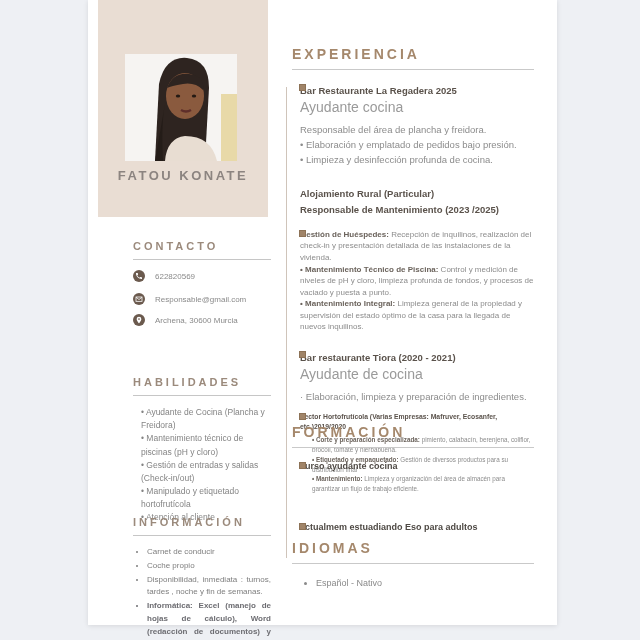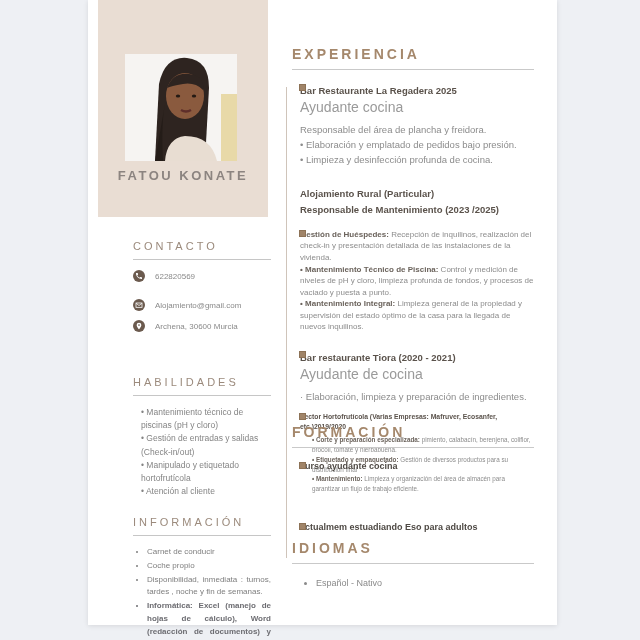--- a/index.html
+++ b/index.html
@@ -22,26 +22,26 @@
     position:absolute;left:27px;top:54px;width:112px;height:107px;
     background:#f6f4f2;overflow:hidden;
   }
   .photo svg{display:block;width:100%;height:100%;}
   .name{
     position:absolute;left:0;top:168px;width:170px;text-align:center;
     font-size:13px;font-weight:bold;letter-spacing:2.5px;color:#8c8480;
   }
   .side-section{position:absolute;left:45px;width:138px;}
   .side-heading{
-    font-size:11px;font-weight:normal;letter-spacing:3px;color:#9b8a7c;
+    font-size:11px;font-weight:bold;letter-spacing:3px;color:#9b8a7c;
     border-bottom:1px solid #c6c6c6;padding-bottom:7px;margin-bottom:10px;
   }
   #contact-sec{top:240px;}
   .contact-row{display:flex;align-items:center;margin-bottom:9px;}
-  .contact-row.first{margin-bottom:17px;}
+  .contact-row.first{margin-bottom:11px;}
   .cicon{
     width:12px;height:12px;border-radius:50%;background:#6b5a4e;flex:0 0 12px;
     display:flex;align-items:center;justify-content:center;margin-right:10px;
   }
   .cicon svg{width:8px;height:8px;display:block;}
   .ctext{font-size:8px;color:#8a8a8a;}
   #skills-sec{top:376px;}
   .skill-item{
     font-size:8.5px;color:#848484;line-height:1.55;margin-left:8px;
   }
@@ -124,36 +124,37 @@
           </span>
           <span class="ctext">622820569</span>
         </div>
         <div class="contact-row">
           <span class="cicon">
             <svg viewBox="0 0 24 24">
               <rect x="3" y="6" width="18" height="13" fill="none" stroke="#fff" stroke-width="2.4"></rect>
               <path d="M3.5 7l8.5 6.5L20.5 7" fill="none" stroke="#fff" stroke-width="2.4"></path>
             </svg>
           </span>
-          <span class="ctext">Alojamiento@gmail.com</span>
+          <span class="ctext">Responsable@gmail.com</span>
         </div>
         <div class="contact-row">
           <span class="cicon">
             <svg viewBox="0 0 24 24">
               <path d="M12 2a7 7 0 0 0-7 7c0 5.2 7 13 7 13s7-7.8 7-13a7 7 0 0 0-7-7zm0 9.6A2.6 2.6 0 1 1 12 6.4a2.6 2.6 0 0 1 0 5.2z" fill="#fff"></path>
             </svg>
           </span>
           <span class="ctext">Archena, 30600 Murcia</span>
         </div>
       </div>
   </div>
 
   <div class="side-section" id="skills-sec">
     <div class="side-heading">HABILIDADES</div>
     <div id="skills-list">
+        <div class="skill-item">Ayudante de Cocina (Plancha y Freidora)</div>
         <div class="skill-item">Mantenimiento técnico de piscinas (pH y cloro)</div>
         <div class="skill-item">Gestión de entradas y salidas (Check-in/out)</div>
         <div class="skill-item">Manipulado y etiquetado hortofrutícola</div>
         <div class="skill-item">Atención al cliente</div>
       </div>
   </div>
 
   <div class="side-section" id="info-sec">
     <div class="side-heading">INFORMACIÓN</div>
     <ul id="info-list">

